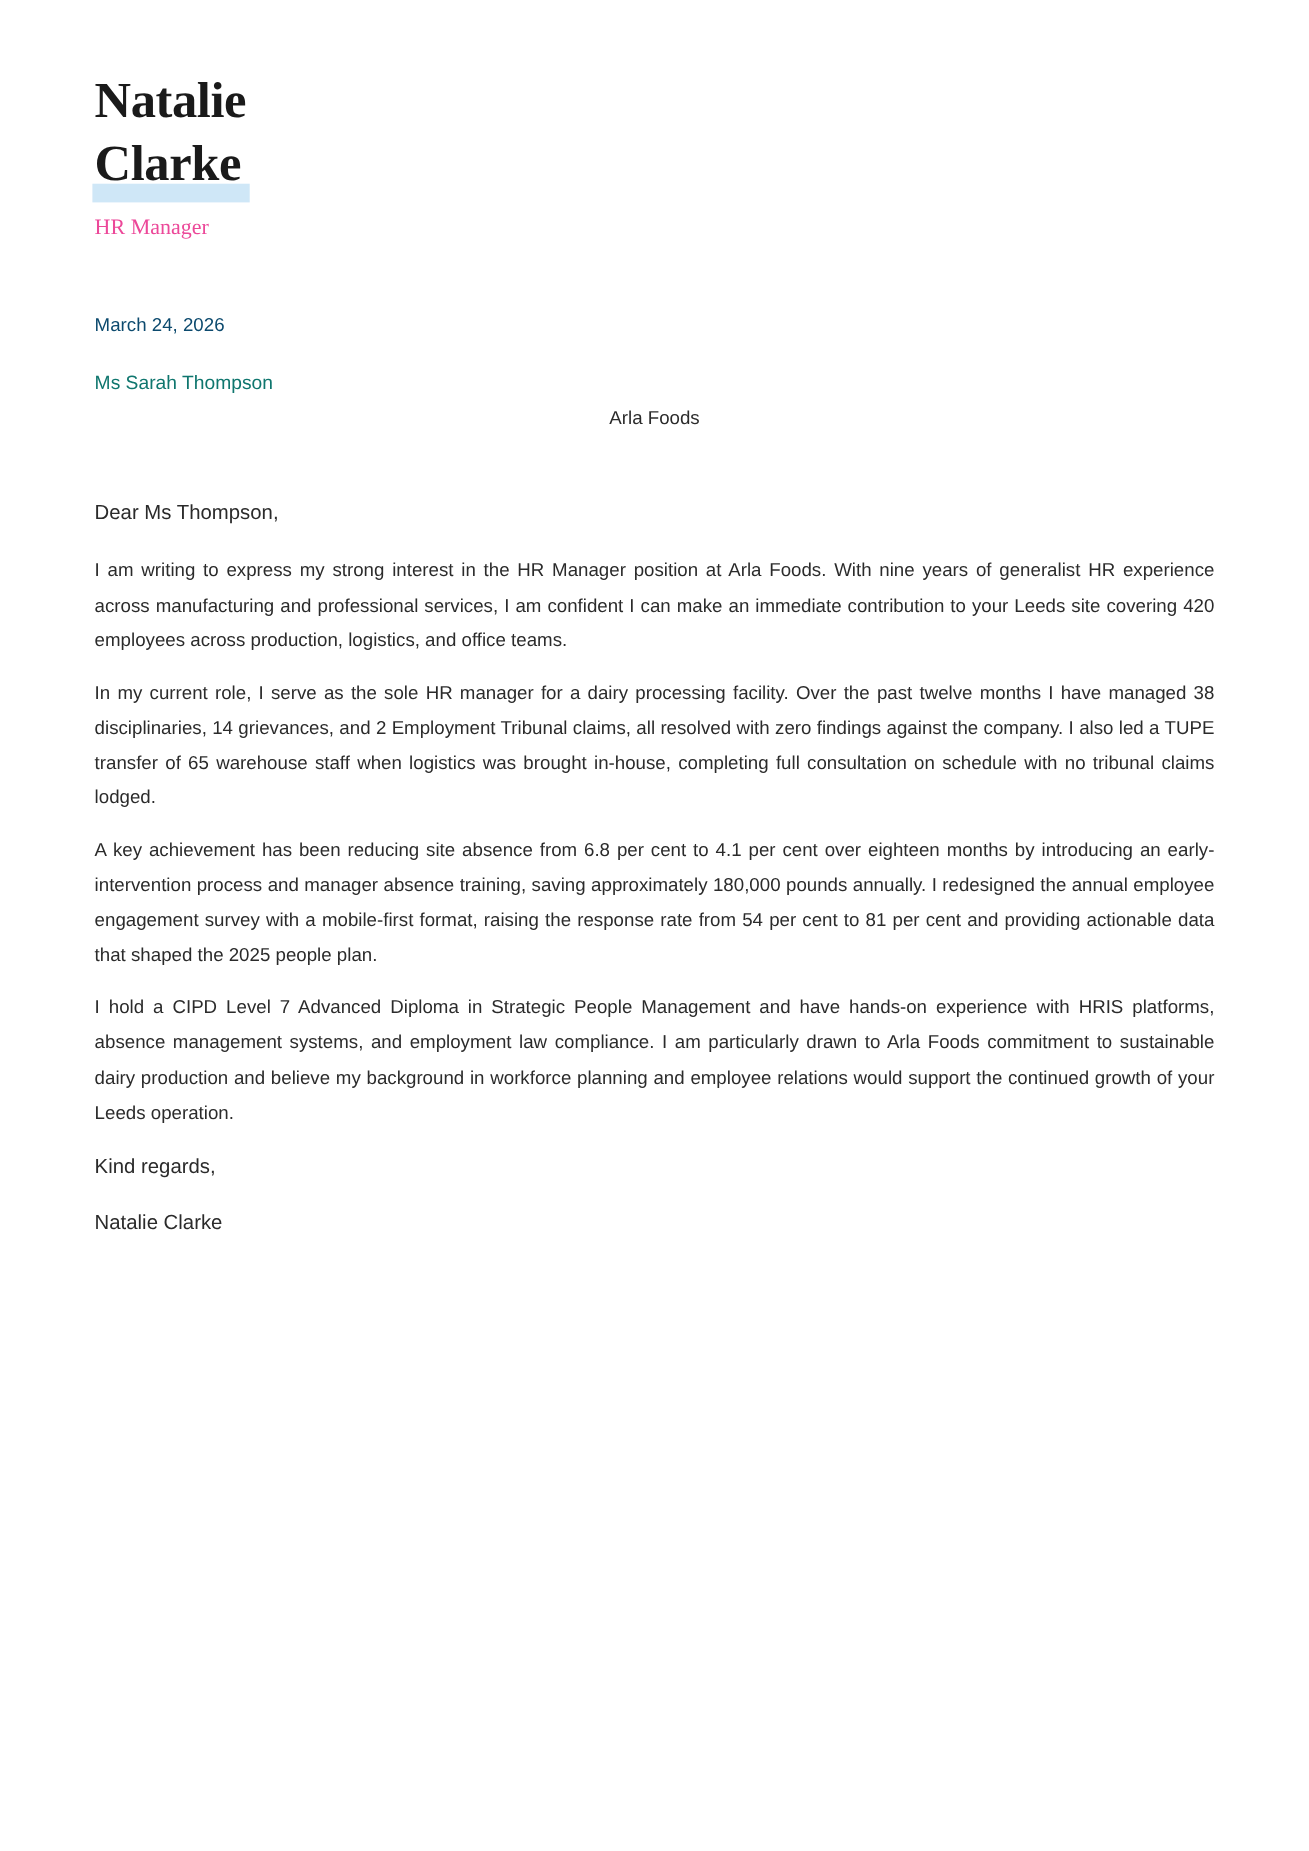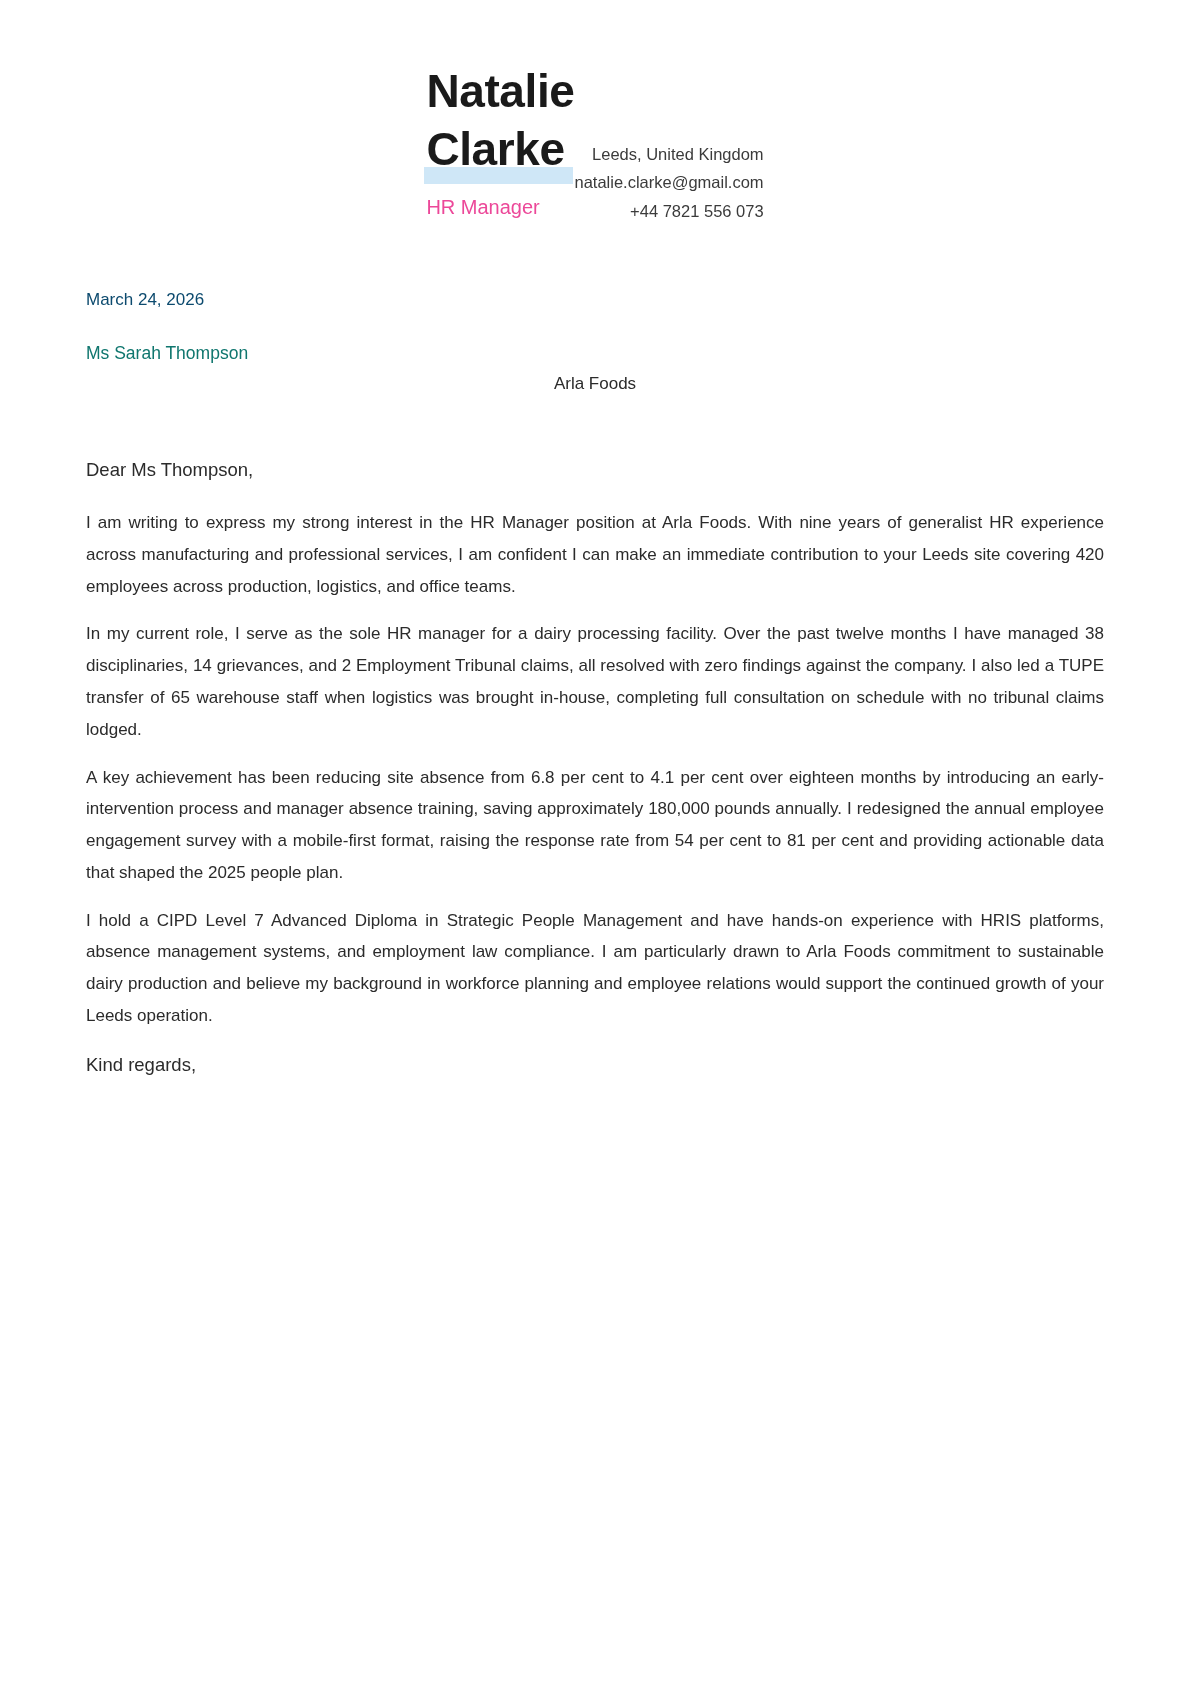--- a/index.html
+++ b/index.html
@@ -20,22 +20,23 @@
     width: 1190px;
     height: 1683px;
     padding: 62px 86px 0 86px;
     position: relative;
   }
 
   
   .header {
     display: flex;
     align-items: flex-start;
-    justify-content: center;
+    justify-content: flex-start;
     width: 100%;
+    font-family: Liberation Serif, serif;
   }
   .identity {
     flex: 0 0 auto;
     max-width: 520px;
   }
   .full-name {
     font-size: 46px;
     line-height: 1.27;
     font-weight: 700;
     color: #1a1a1a;
@@ -161,38 +162,34 @@
       <div class="full-name">
         <span class="name-first">Natalie</span>
         <span class="name-last">
           <span class="hl" style="background: rgb(207, 231, 247);"></span>
           <span class="txt">Clarke</span>
         </span>
       </div>
       <div class="job-title">HR Manager</div>
     </div>
 
-    <div class="contact">
-      <div>Leeds, United Kingdom</div>
-      <div>natalie.clarke@gmail.com</div>
-      <div>+44 7821 556 073</div>
-    </div>
 
   </div>
 
   <div class="meta">
     <div class="letter-date">March 24, 2026</div>
     <div class="recipient">
       <div class="recipient-name">Ms Sarah Thompson</div>
       <div class="recipient-company">Arla Foods</div>
     </div>
   </div>
 
   <div class="body-copy">
     <div class="salutation">Dear Ms Thompson,</div>
     <p class="para">I am writing to express my strong interest in the HR Manager position at Arla Foods. With nine years of generalist HR experience across manufacturing and professional services, I am confident I can make an immediate contribution to your Leeds site covering 420 employees across production, logistics, and office teams.</p>
     <p class="para">In my current role, I serve as the sole HR manager for a dairy processing facility. Over the past twelve months I have managed 38 disciplinaries, 14 grievances, and 2 Employment Tribunal claims, all resolved with zero findings against the company. I also led a TUPE transfer of 65 warehouse staff when logistics was brought in-house, completing full consultation on schedule with no tribunal claims lodged.</p>
     <p class="para">A key achievement has been reducing site absence from 6.8 per cent to 4.1 per cent over eighteen months by introducing an early-intervention process and manager absence training, saving approximately 180,000 pounds annually. I redesigned the annual employee engagement survey with a mobile-first format, raising the response rate from 54 per cent to 81 per cent and providing actionable data that shaped the 2025 people plan.</p>
     <p class="para">I hold a CIPD Level 7 Advanced Diploma in Strategic People Management and have hands-on experience with HRIS platforms, absence management systems, and employment law compliance. I am particularly drawn to Arla Foods commitment to sustainable dairy production and believe my background in workforce planning and employee relations would support the continued growth of your Leeds operation.</p>
     <p class="sign-off">Kind regards,</p>
+    <p class="signature-name">Natalie Clarke</p>
   </div>
 
 </div>
 
 </body></html>

